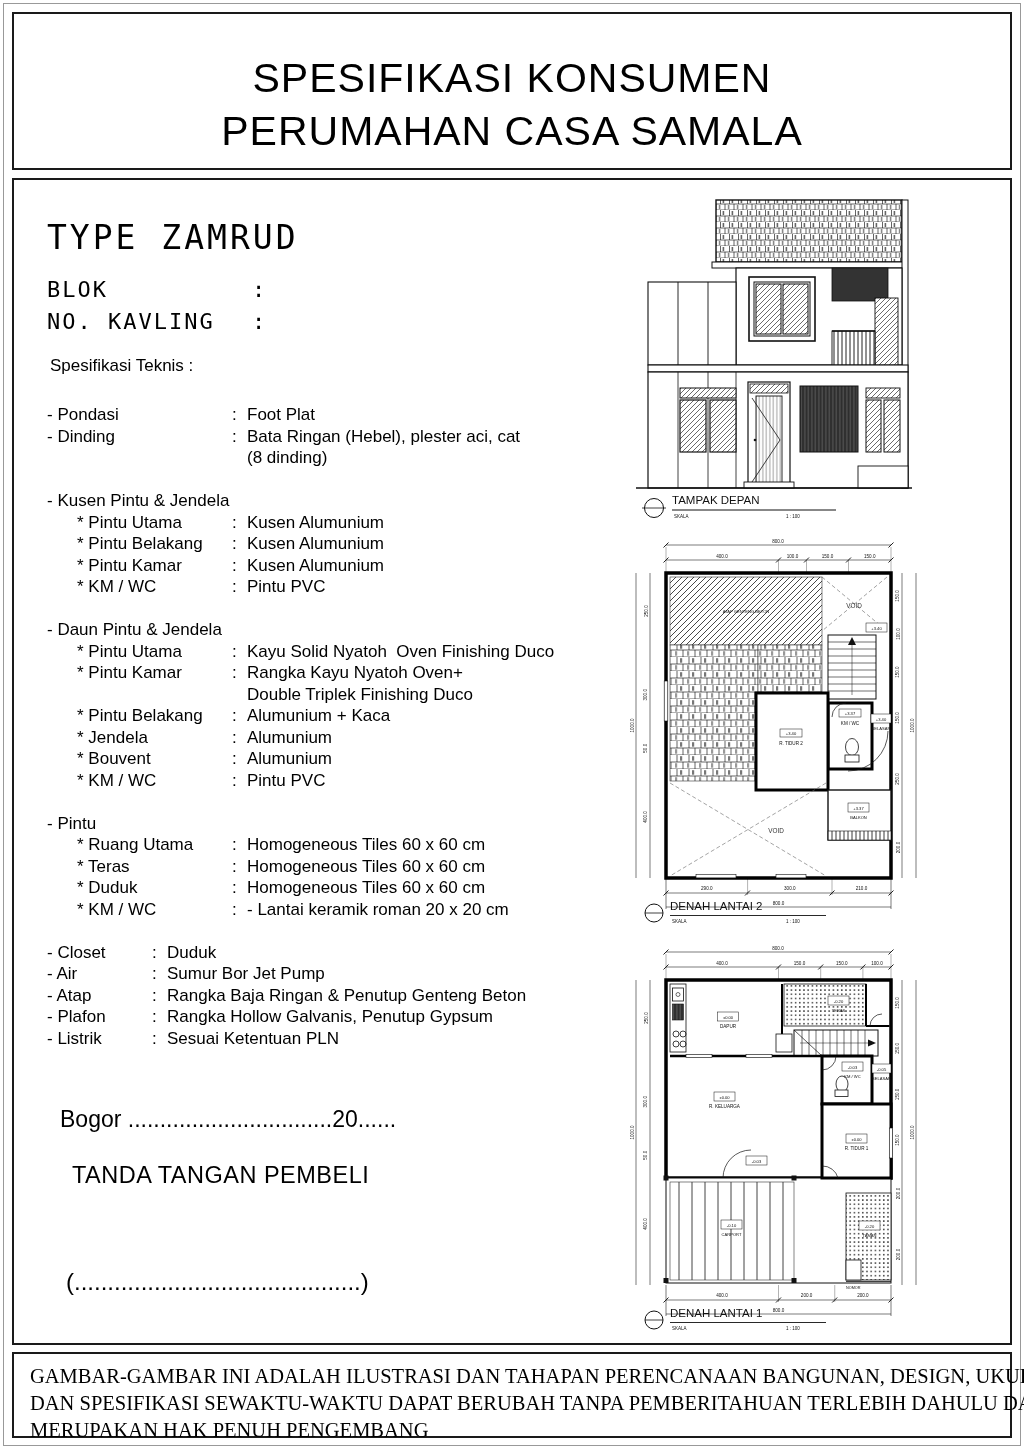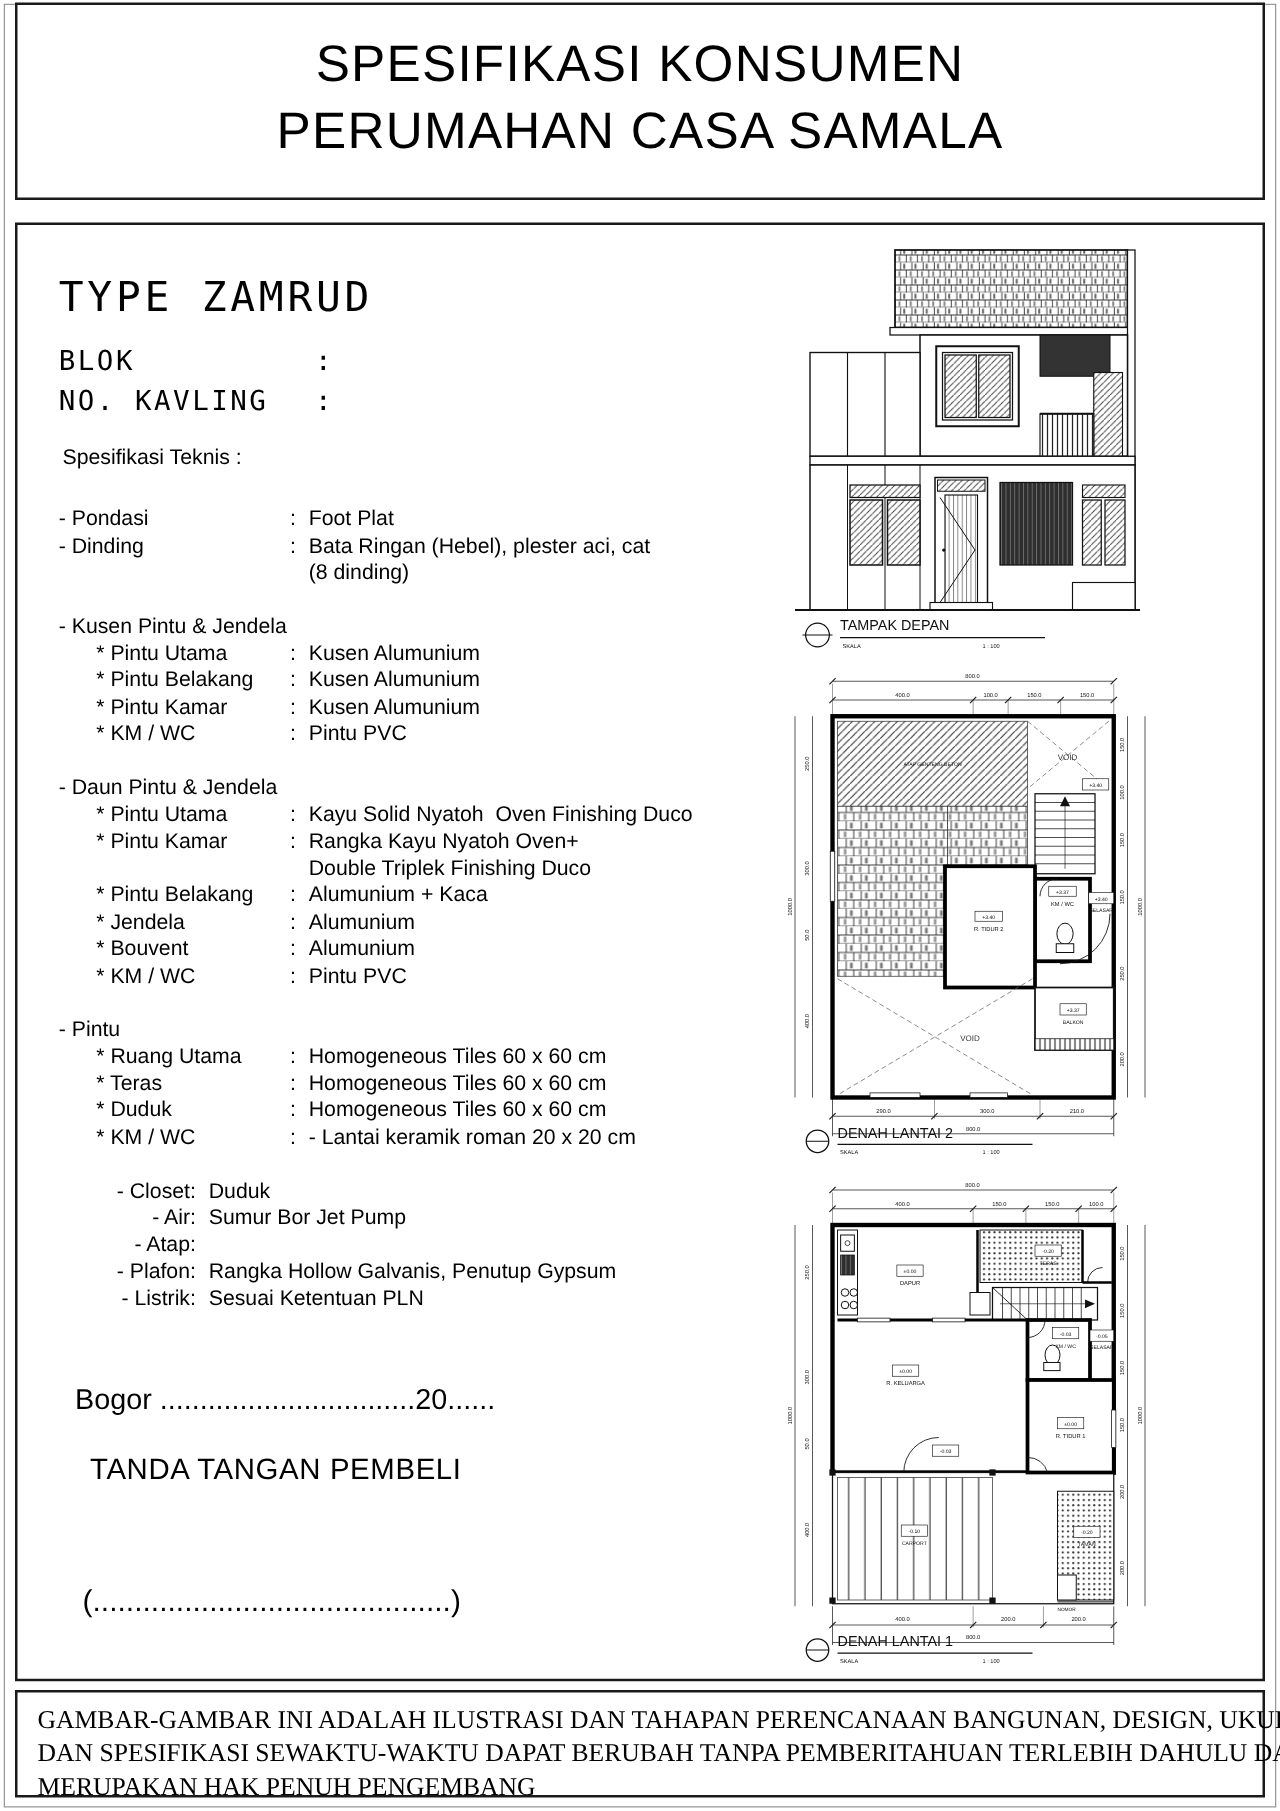--- a/index.html
+++ b/index.html
@@ -1,41 +1,41 @@
 <!DOCTYPE html>
 <html><head>
 <meta charset="utf-8">
 <style>
   html,body{margin:0;padding:0;}
   body{width:1024px;height:1449px;background:#fff;position:relative;
        font-family:"Liberation Sans",sans-serif;color:#000;overflow:hidden;}
   .page-border{position:absolute;left:3px;top:3px;right:3px;bottom:3px;border:1px solid #999;}
   .box{position:absolute;left:12px;width:1000px;border:2px solid #1a1a1a;background:#fff;box-sizing:border-box;}
-  #header-box{top:2px;height:158px;text-align:center;padding-top:21px;}
+  #header-box{top:12px;height:158px;text-align:center;padding-top:38px;}
   #header-box .t{font-size:41px;line-height:53px;letter-spacing:1px;}
   #main-box{top:178px;height:1167px;}
   #footer-box{top:1352px;height:86px;padding:9px 16px;
       font-family:"Liberation Serif",serif;font-size:20.5px;line-height:27px;}
   #footer-box .fl{display:block;white-space:nowrap;}
 
   .type-title{position:absolute;left:33px;top:38px;
       font-family:"DejaVu Sans Mono",monospace;font-size:33px;letter-spacing:3px;}
   .id-row{position:absolute;left:33px;display:flex;
       font-family:"DejaVu Sans Mono",monospace;font-size:22px;letter-spacing:2px;justify-content:space-between;}
   .id-row .il{width:205px;flex:none;}
   #row-blok{top:97px;}
   #row-kavling{top:129px;}
 
   .spec-heading{position:absolute;left:36px;top:176px;font-size:17px;}
   .spec-list{position:absolute;left:33px;top:224px;font-size:17px;line-height:21.5px;width:575px;}
   .srow{display:flex;}
   .l{white-space:pre;flex:none;}
   .lw{width:185px;}
   .ls{width:185px;padding-left:30px;box-sizing:border-box;}
-  .ln{width:105px;text-align:right;}
+  .ln{width:105px;}
   .c{width:15px;flex:none;}
   .v{white-space:pre;}
   .cont{padding-left:200px;white-space:pre;}
   .gap{height:21.5px;}
 
   .sig-city{position:absolute;left:46px;top:926px;font-size:23px;}
   .sig-label{position:absolute;left:58px;top:982px;font-size:23.5px;letter-spacing:0.5px;}
   .sig-name{position:absolute;left:52px;top:1088px;font-size:24px;}
 
   svg.drw{position:absolute;}
@@ -178,20 +178,21 @@
       <span class="v">Duduk</span>
     </div>
     <div class="srow">
       <span class="l ln">- Air</span>
       <span class="c">:</span>
       <span class="v">Sumur Bor Jet Pump</span>
     </div>
     <div class="srow">
       <span class="l ln">- Atap</span>
       <span class="c">:</span>
+      <span class="v">Rangka Baja Ringan &amp; Penutup Genteng Beton</span>
     </div>
     <div class="srow">
       <span class="l ln">- Plafon</span>
       <span class="c">:</span>
       <span class="v">Rangka Hollow Galvanis, Penutup Gypsum</span>
     </div>
     <div class="srow">
       <span class="l ln">- Listrik</span>
       <span class="c">:</span>
       <span class="v">Sesuai Ketentuan PLN</span>

